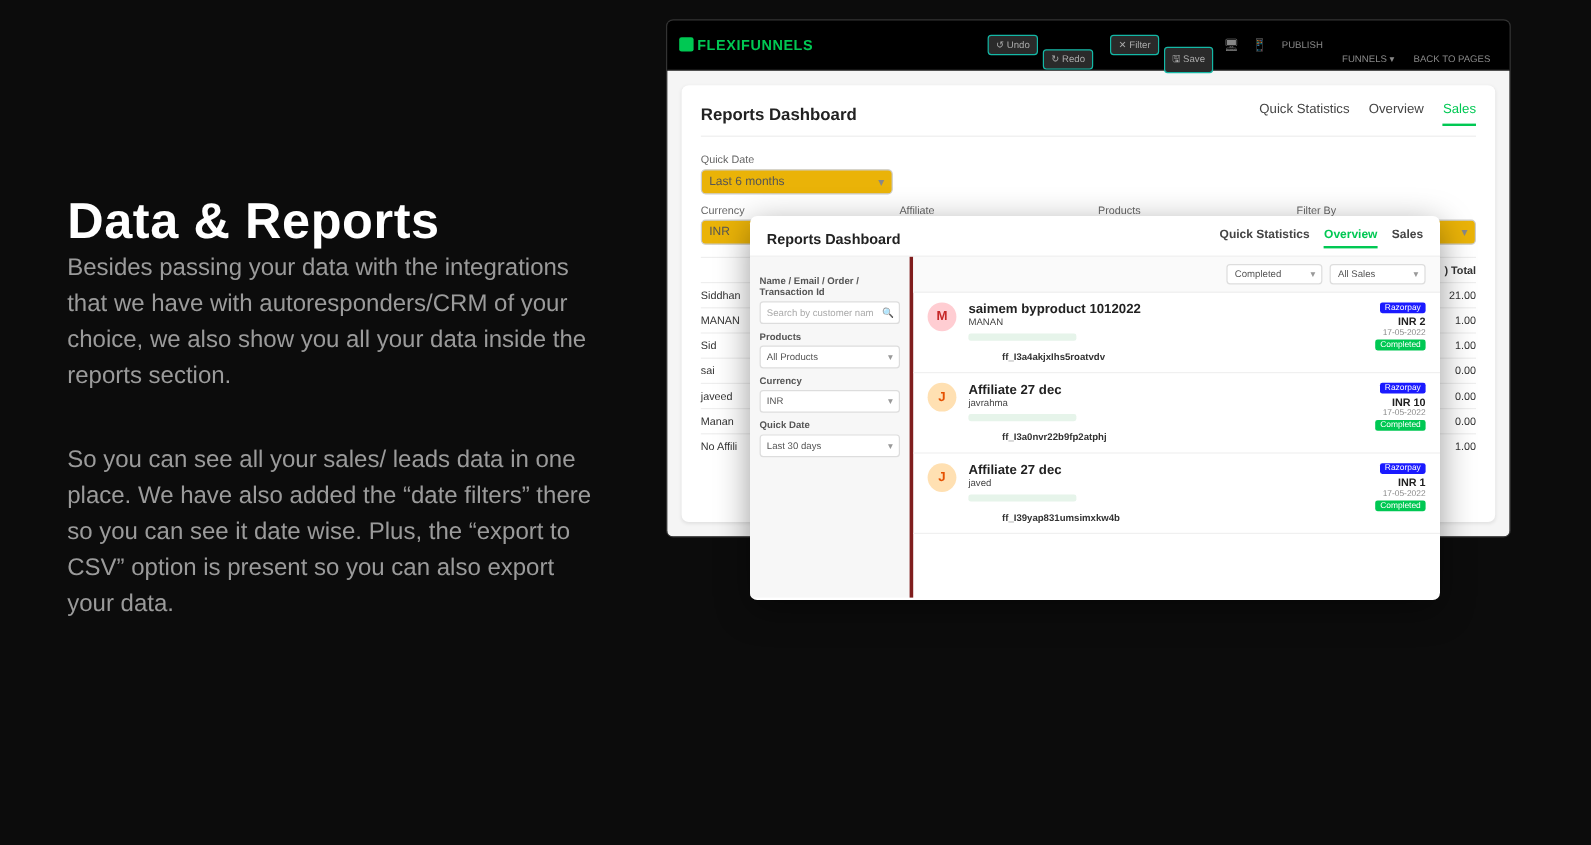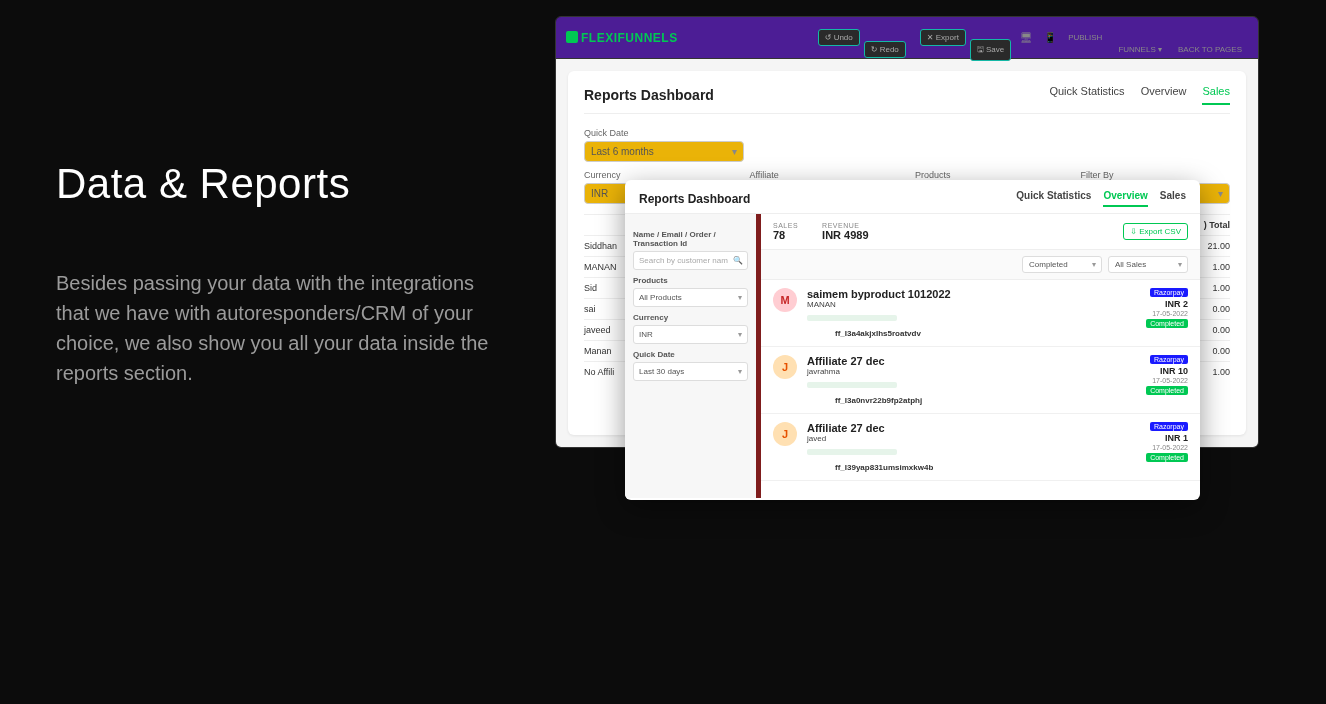--- a/index.html
+++ b/index.html
@@ -13,23 +13,22 @@
 }
 .marketing {
   position: absolute;
   left: 56px;
   top: 160px;
   width: 440px;
   color: #fff;
 }
 .marketing h1 {
   font-size: 42px;
-  font-weight: 400;
+  font-weight: 700;
   letter-spacing: 0.5px;
-  margin-bottom: 60px;
 }
 .marketing p {
   color: #9b9b9b;
   font-size: 20px;
   line-height: 1.5;
   margin-bottom: 40px;
 }
 
 
 .win-back {
@@ -38,21 +37,21 @@
   top: 16px;
   width: 704px;
   height: 432px;
   background: #1a1a1a;
   border: 1px solid #333;
   border-radius: 6px;
   overflow: hidden;
 }
 .wb-top {
   height: 42px;
-  background: #4c1d95;
+  background: #000000;
   display: flex;
   align-items: center;
   padding: 0 10px;
   gap: 3px;
   border-bottom: 1px solid #333;
 }
 .brand {
   font-size: 12px;
   font-weight: 700;
   letter-spacing: 0.5px;
@@ -165,21 +164,21 @@
   border-bottom: 1px solid #eee;
 }
 .wo-title { font-size: 12px; font-weight: 700; color: #222; }
 .wo-tabs { display: flex; gap: 12px; font-size: 10px; font-weight: 600; }
 .wo-tab { color: #444; padding-bottom: 4px; }
 .wo-tab.active { color: #00c853; border-bottom: 2px solid #00c853; }
 .wo-body { display: flex; height: calc(100% - 36px); }
 .wo-side {
   width: 136px;
   background: #f7f7f7;
-  border-right: 5px solid #7f1d1d;
+  border-right: 3px solid #7f1d1d;
   padding: 10px 8px;
 }
 .wo-side label { display: block; font-size: 8px; color: #555; margin: 6px 0 3px; font-weight: 600; }
 .wo-inp {
   width: 100%;
   border: 1px solid #ddd;
   border-radius: 3px;
   padding: 4px 18px 4px 5px;
   font-size: 8px;
   background: #fff;
@@ -247,32 +246,33 @@
 .wo-amt { font-size: 9px; font-weight: 700; color: #222; margin-top: 2px; }
 .wo-date { color: #888; margin-top: 1px; }
 .wo-status { background: #00c853; color: #fff; font-size: 7px; padding: 1px 4px; border-radius: 2px; display: inline-block; margin-top: 2px; }
 </style>
 </head>
 <body>
 
 <div class="marketing">
   <h1>Data &amp; Reports</h1>
   <p>Besides passing your data with the integrations that we have with autoresponders/CRM of your choice, we also show you all your data inside the reports section.</p>
+  <p>So you can see all your sales/ leads data in one place. We have also added the “date filters” there so you can see it date wise. Plus, the “export to CSV” option is present so you can also export your data.</p>
 </div>
 
 <div class="win-back">
   <div class="wb-top">
     <span class="brand">
       <span class="brand-logo"></span><span class="b1">FLEXI</span><span class="b2">FUNNELS</span>
     </span>
     <div class="wb-spacer"></div>
     <span class="tbtn">↺ Undo</span>
     <span class="tbtn">↻ Redo</span>
     <span style="width:8px"></span>
-    <span class="tbtn">✕ Export</span>
+    <span class="tbtn">✕ Filter</span>
     <span class="tbtn">🖫 Save</span>
     <span class="ticon">🖥</span>
     <span class="ticon">📱</span>
     <span class="tbtn tbtn-plain">PUBLISH</span>
     <span class="tbtn tbtn-plain">FUNNELS ▾</span>
     <span class="tbtn tbtn-plain">BACK TO PAGES</span>
   </div>
   <div class="wb-body">
     <div class="wb-card">
       <div class="wb-head">
@@ -361,31 +361,20 @@
       <label>Name / Email / Order / Transaction Id</label>
       <div class="wo-inp srch"><span style="color:#aaa">Search by customer nam</span></div>
       <label>Products</label>
       <div class="wo-inp sel">All Products</div>
       <label>Currency</label>
       <div class="wo-inp sel">INR</div>
       <label>Quick Date</label>
       <div class="wo-inp sel">Last 30 days</div>
     </div>
     <div class="wo-main">
-      <div class="wo-stats">
-        <div class="wo-stat">
-          <div class="sl">SALES</div>
-          <div class="sv">78</div>
-        </div>
-        <div class="wo-stat">
-          <div class="sl">REVENUE</div>
-          <div class="sv">INR 4989</div>
-        </div>
-        <div class="wo-export">⇩ Export CSV</div>
-      </div>
       <div class="wo-filters2">
         <div class="wo-inp sel">Completed</div>
         <div class="wo-inp sel">All Sales</div>
       </div>
       <div class="wo-list" id="wo-list">
           <div class="wo-item">
             <div class="wo-av av-m">M</div>
             <div class="wo-itext"><div class="t1">saimem byproduct 1012022</div><div class="t2">MANAN</div><div class="blur"></div><div class="tx">ff_I3a4akjxIhs5roatvdv</div></div>
             <div class="wo-right"><span class="wo-badge">Razorpay</span><div class="wo-amt">INR 2</div><div class="wo-date">17-05-2022</div><span class="wo-status">Completed</span></div>
           </div>

